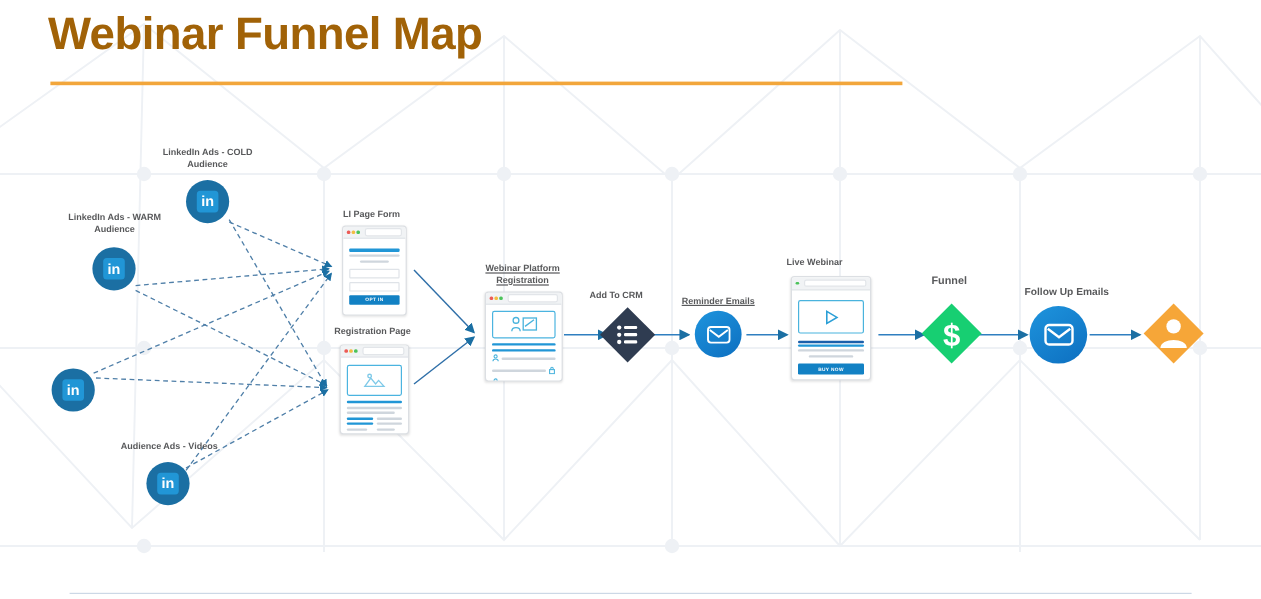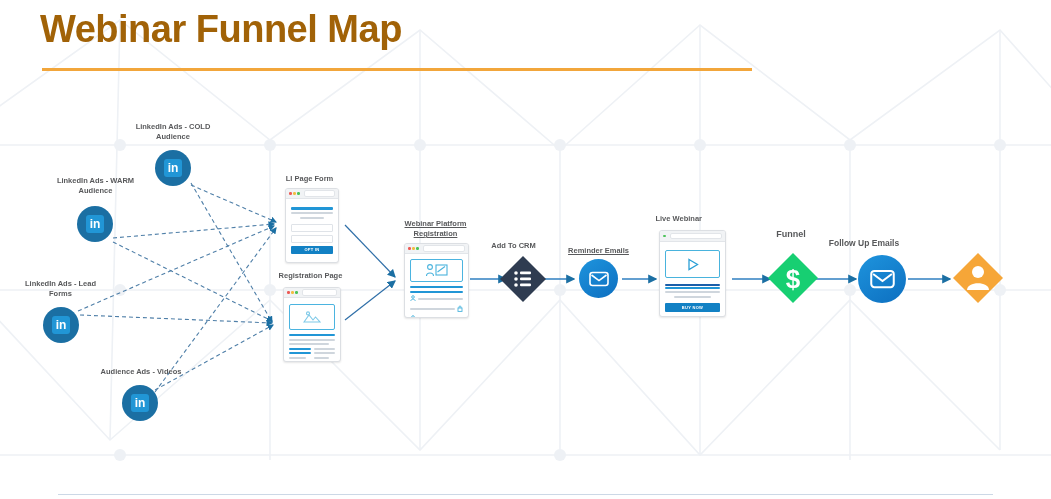--- a/index.html
+++ b/index.html
@@ -173,22 +173,20 @@
   <div class="li" style="left:155px;top:150px;width:36px;height:36px;font-size:13px;">
     <span class="sq" style="font-size:12px;">in</span>
   </div>
 
   <div class="lbl" style="left:43px;top:176px;width:105px;">LinkedIn Ads - WARM
 Audience</div>
   <div class="li" style="left:77px;top:206px;width:36px;height:36px;">
     <span class="sq" style="font-size:12px;">in</span>
   </div>
 
-  <div class="lbl" style="left:8px;top:279px;width:105px;">LinkedIn Ads - Lead
-Forms</div>
   <div class="li" style="left:43px;top:307px;width:36px;height:36px;">
     <span class="sq" style="font-size:12px;">in</span>
   </div>
 
   <div class="lbl" style="left:86px;top:367px;width:110px;">Audience Ads - Videos</div>
   <div class="li" style="left:122px;top:385px;width:36px;height:36px;">
     <span class="sq" style="font-size:12px;">in</span>
   </div>
 
   <div class="lbl" style="left:272px;top:174px;width:75px;">LI Page Form</div>
@@ -330,21 +328,21 @@
   </div>
 
   <div class="lbl" style="left:761px;top:229px;width:60px;font-size:9px;">Funnel</div>
   <div class="diamond" style="left:767px;top:252px;width:52px;height:52px;">
     <svg width="52" height="52" viewBox="0 0 52 52">
       <path d="M26 1 L51 26 L26 51 L1 26 Z" fill="#17cf72"></path>
       <text x="26" y="36" text-anchor="middle" font-family="Liberation Sans, sans-serif" font-size="26" font-weight="bold" fill="#ffffff">$</text>
     </svg>
   </div>
 
-  <div class="lbl" style="left:819px;top:238px;width:90px;font-size:8.5px;">Follow Up Emails</div>
+  <div class="lbl" style="left:844px;top:238px;width:90px;font-size:8.5px;">Follow Up Emails</div>
   <div class="circ mail" style="left:858px;top:255px;width:48px;height:48px;">
     <svg width="25" height="20" viewBox="0 0 20 16">
       <rect x="1" y="1.5" width="18" height="13" rx="2.5" fill="none" stroke="#ffffff" stroke-width="1.6"></rect>
       <path d="M2.5 4 L10 9.6 L17.5 4" fill="none" stroke="#ffffff" stroke-width="1.6"></path>
     </svg>
   </div>
 
   <div class="diamond" style="left:952px;top:252px;width:52px;height:52px;">
     <svg width="52" height="52" viewBox="0 0 52 52">
       <path d="M26 1 L51 26 L26 51 L1 26 Z" fill="#f6a638"></path>

